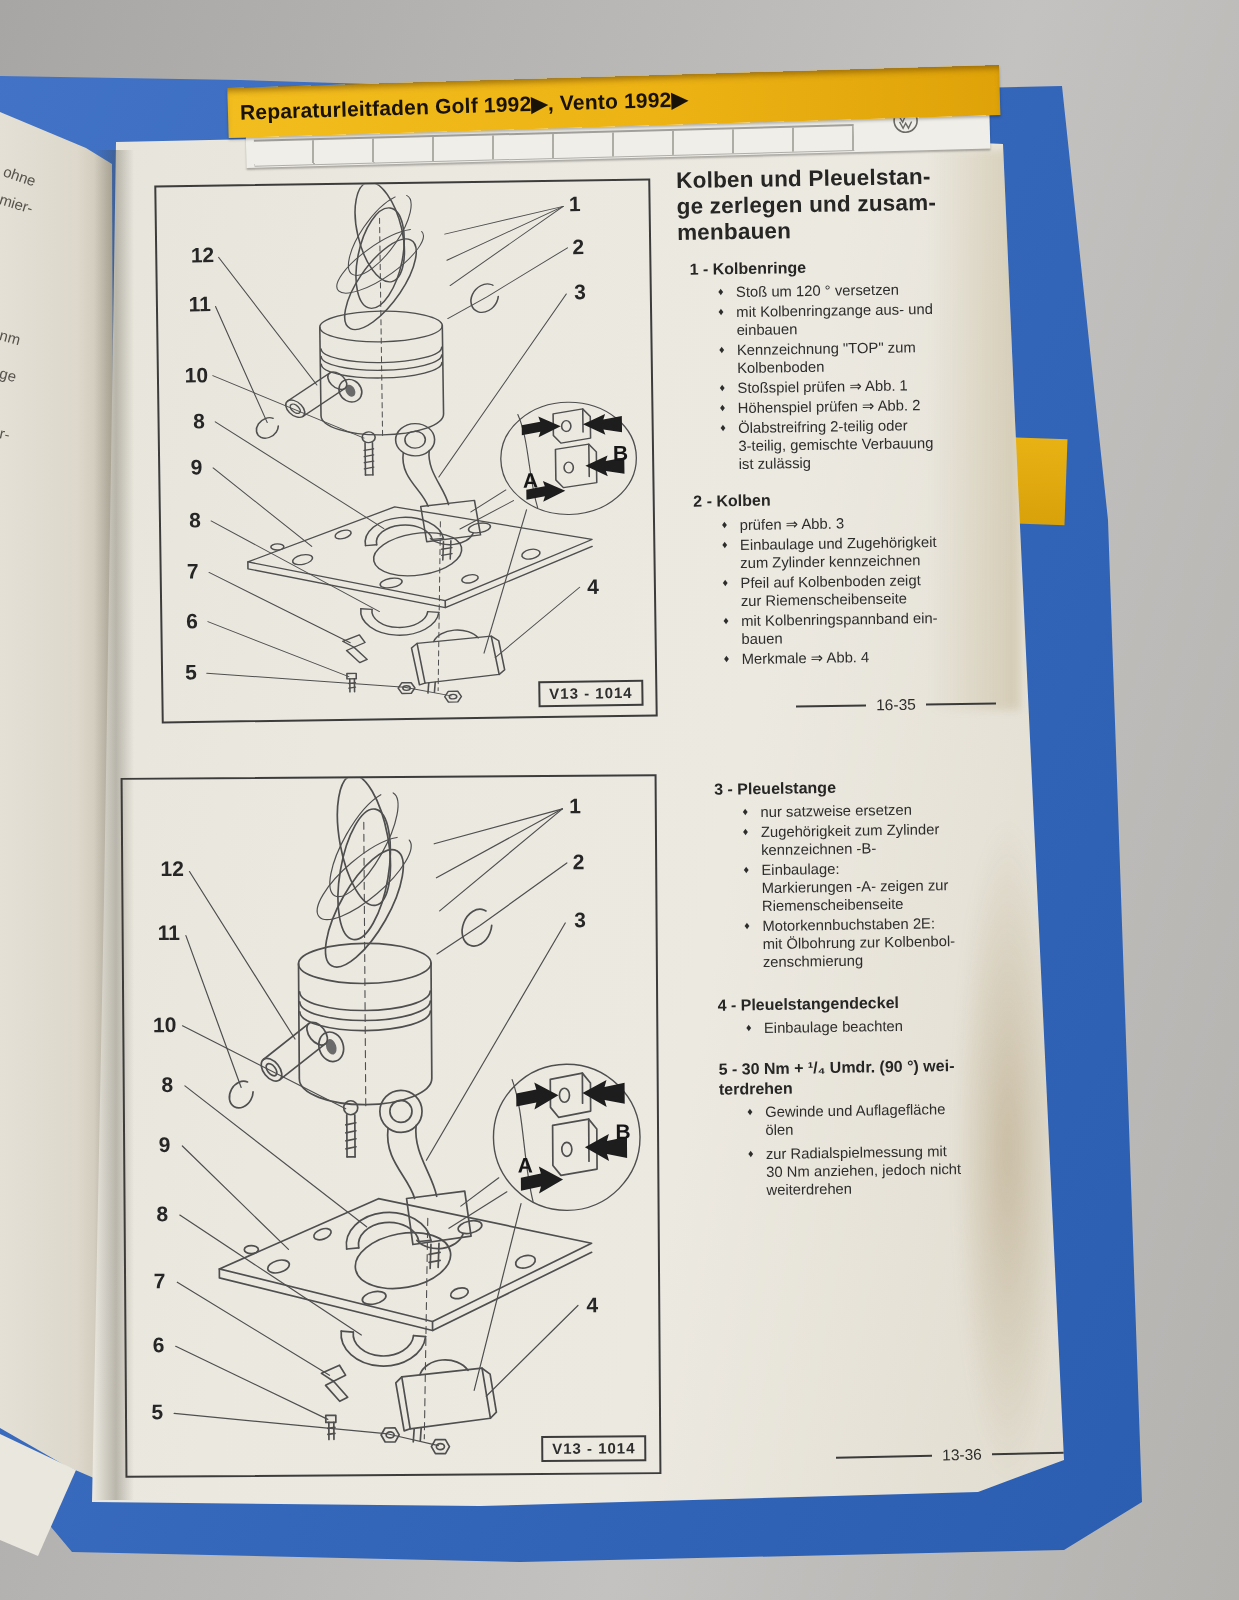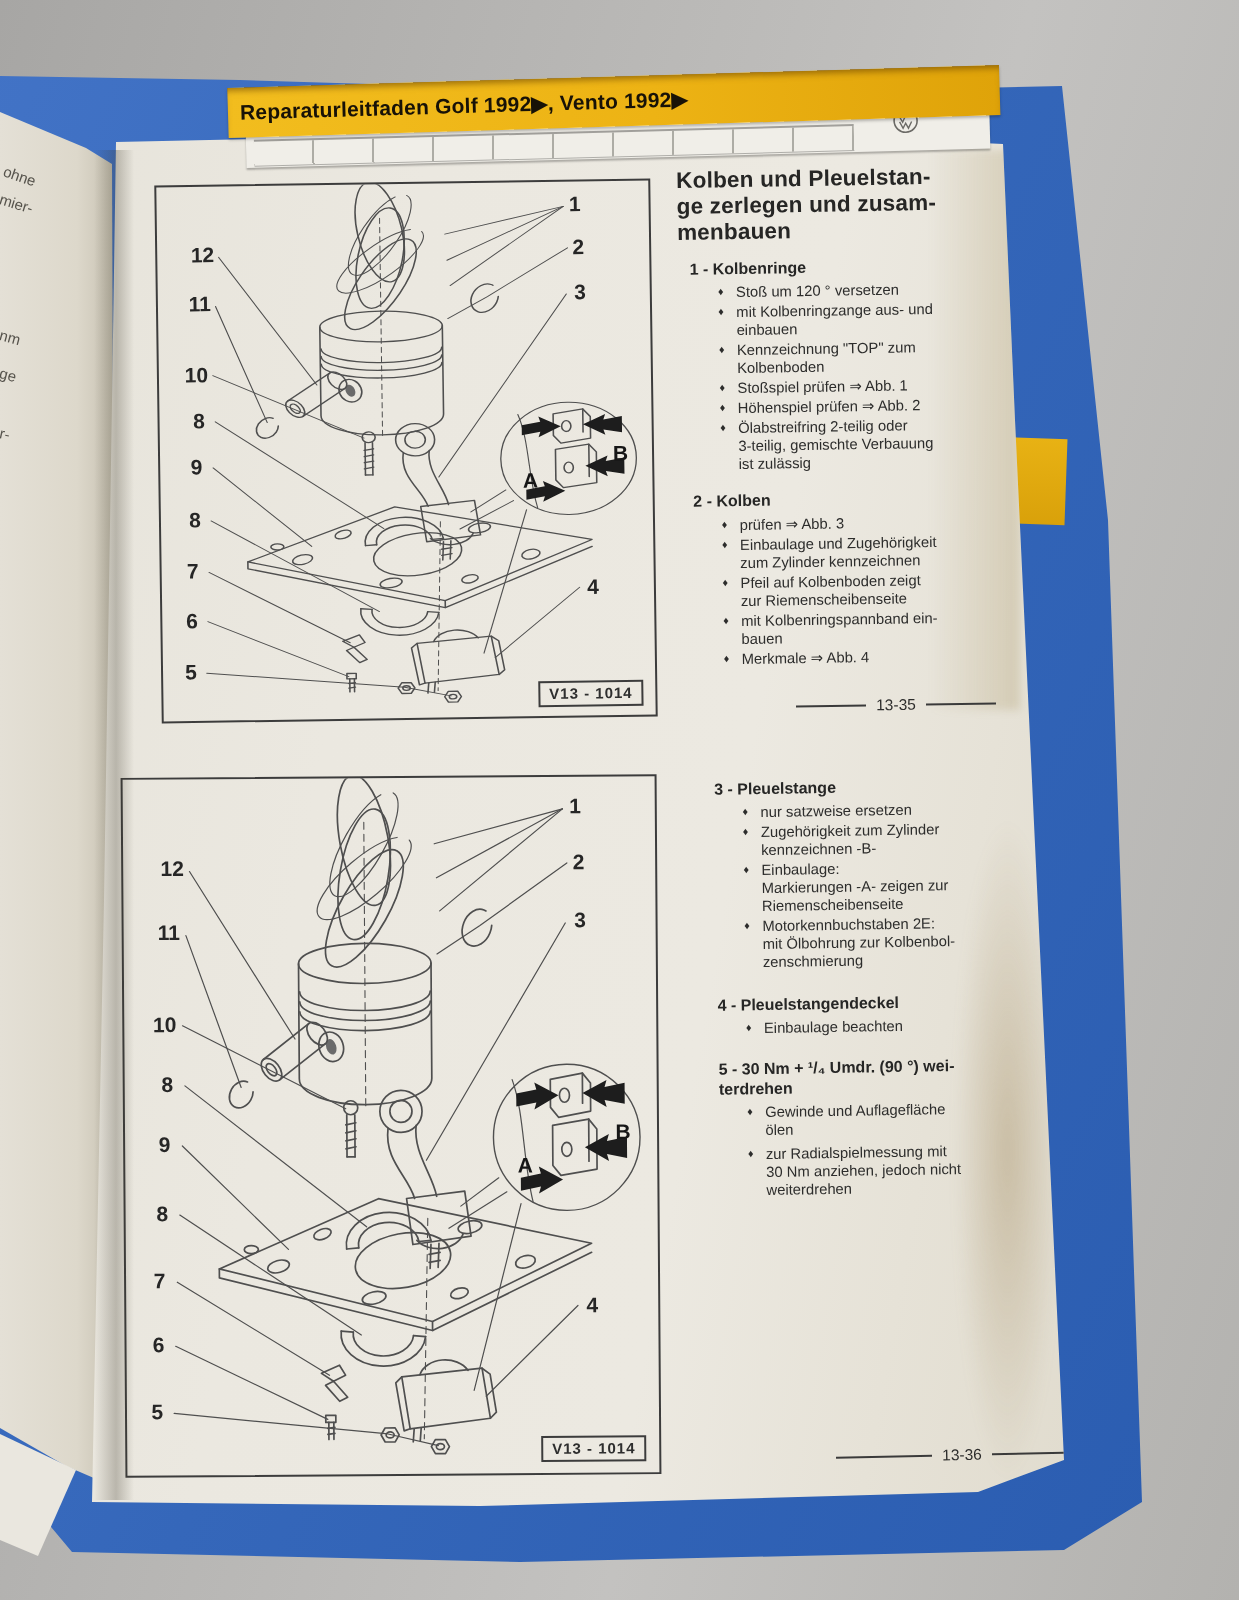--- a/index.html
+++ b/index.html
@@ -367,21 +367,21 @@
 bauen</span>
         </div>
       <div class="li">
           <span class="bm">♦</span>
           <span class="bt">Merkmale ⇒ Abb. 4</span>
         </div>
     </div>
   </div>
 
   <div class="abs pgref" style="left:796px;top:696px;width:200px;transform:rotate(-0.9deg)">
-    <span>13-35</span>
+    <span>16-35</span>
   </div>
 
   <div class="abs col" style="left:702px;top:780px;width:326px;transform:rotate(-0.9deg);transform-origin:top left">
     <div class="sec" style="margin-top:0">
       <div class="sec-title">3 - Pleuelstange</div>
       <div class="li">
           <span class="bm">♦</span>
           <span class="bt">nur satzweise ersetzen</span>
         </div>
       <div class="li">

